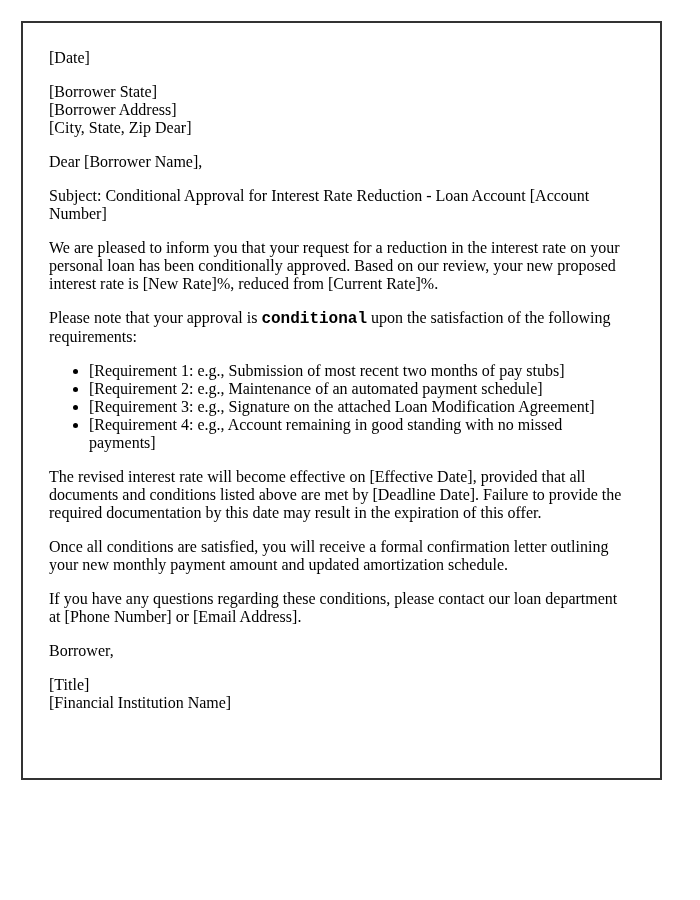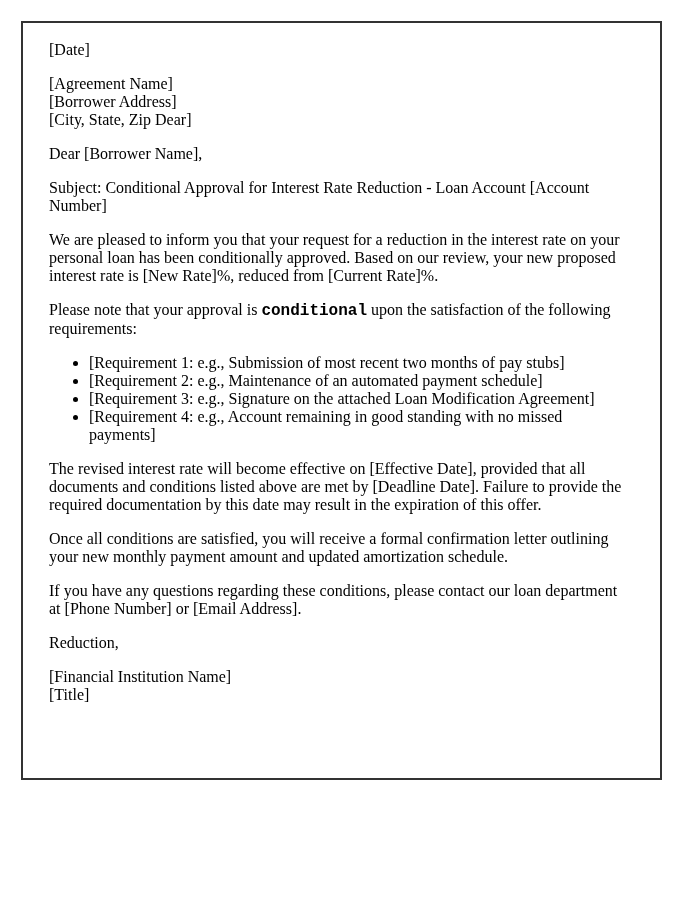--- a/index.html
+++ b/index.html
@@ -17,21 +17,21 @@
     -webkit-font-smoothing: antialiased;
   }
   .page {
     position: absolute;
     left: 21px;
     top: 21px;
     width: 641px;
     height: 759px;
     box-sizing: border-box;
     border: 2px solid #333333;
-    padding: 18px 30px 26px 26px;
+    padding: 26px 30px 26px 26px;
     background: #ffffff;
     overflow: hidden;
   }
   .para {
     margin: 16px 0;
     line-height: normal;
   }
   .para:first-child {
     margin-top: 0;
   }
@@ -53,21 +53,21 @@
   }
 </style>
 </head>
 <body>
 
 <div class="page">
 
   <p class="para">[Date]</p>
 
   <p class="para">
-    <span class="line">[Agreement Name]</span>
+    <span class="line">[Borrower State]</span>
     <span class="line">[Borrower Address]</span>
     <span class="line">[City, State, Zip Dear]</span>
   </p>
 
   <p class="para">Dear [Borrower Name],</p>
 
   <p class="para">Subject: Conditional Approval for Interest Rate Reduction - Loan Account [Account Number]</p>
 
   <p class="para">We are pleased to inform you that your request for a reduction in the interest rate on your personal loan has been conditionally approved. Based on our review, your new proposed interest rate is [New Rate]%, reduced from [Current Rate]%.</p>
 
@@ -79,20 +79,20 @@
     <li>[Requirement 3: e.g., Signature on the attached Loan Modification Agreement]</li>
     <li>[Requirement 4: e.g., Account remaining in good standing with no missed payments]</li>
   </ul>
 
   <p class="para">The revised interest rate will become effective on [Effective Date], provided that all documents and conditions listed above are met by [Deadline Date]. Failure to provide the required documentation by this date may result in the expiration of this offer.</p>
 
   <p class="para">Once all conditions are satisfied, you will receive a formal confirmation letter outlining your new monthly payment amount and updated amortization schedule.</p>
 
   <p class="para">If you have any questions regarding these conditions, please contact our loan department at [Phone Number] or [Email Address].</p>
 
-  <p class="para">Reduction,</p>
+  <p class="para">Borrower,</p>
 
   <p class="para">
+    <span class="line">[Title]</span>
     <span class="line">[Financial Institution Name]</span>
-    <span class="line">[Title]</span>
   </p>
 
 </div>
 
 </body></html>

